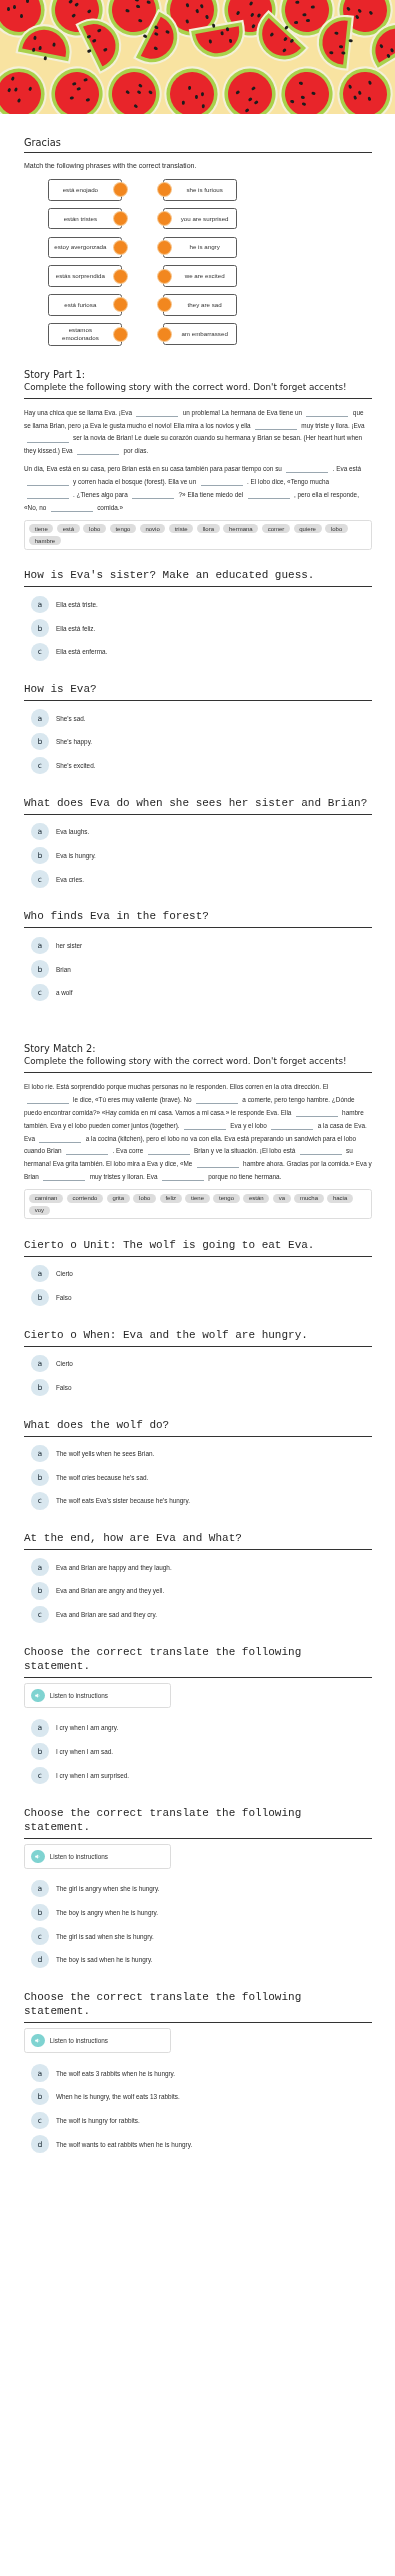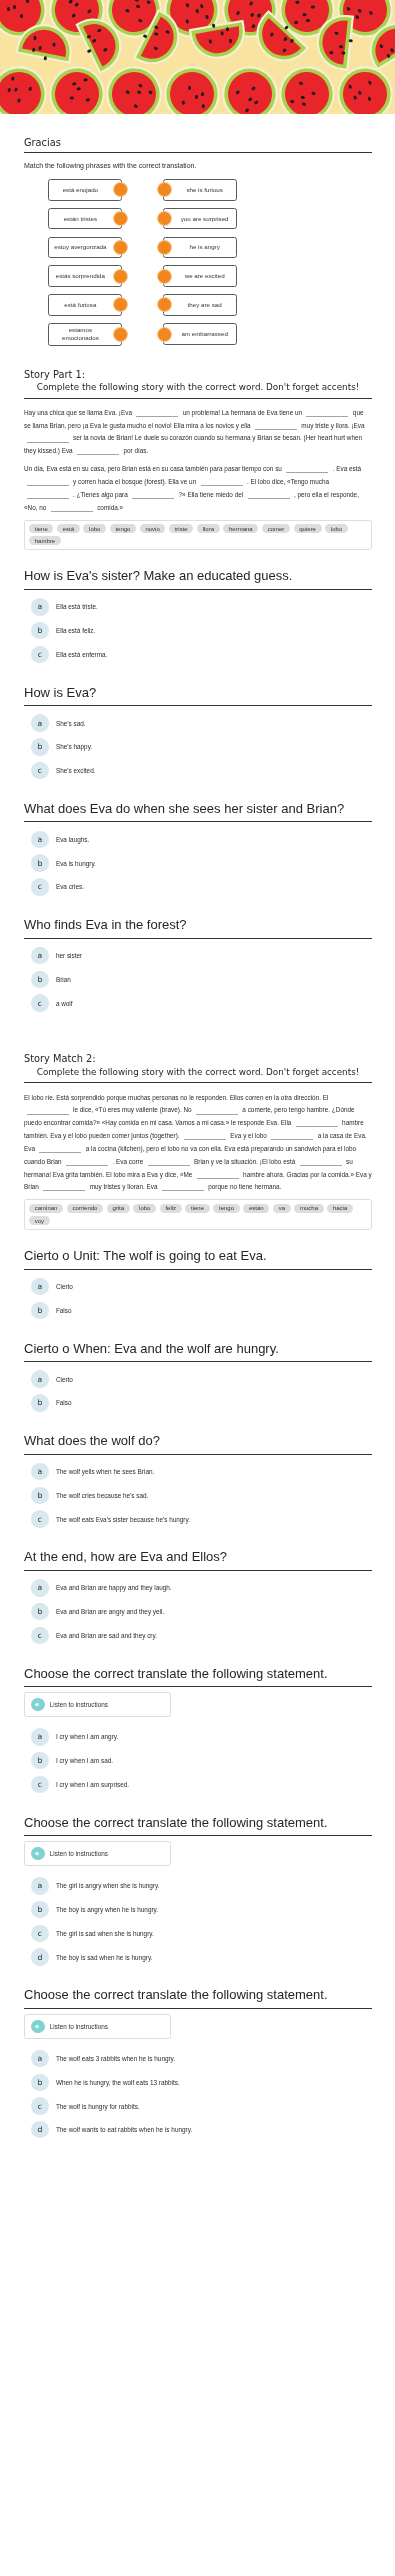--- a/index.html
+++ b/index.html
@@ -77,21 +77,20 @@
     font-size: 9.8px;
     color: #262626;
     margin-top: 23px;
   }
   .sec-sub {
     font-family: "DejaVu Sans", sans-serif;
     font-size: 8.8px;
     color: #262626;
     line-height: 1.35;
     margin-top: 2.1px;
-    text-align: center;
   }
   .rule {
     border-top: 0.5px solid #333;
     margin: 4.1px 0 8.2px 0;
   }
   .prompt {
     font-size: 7px;
     color: #2b2b2b;
     margin-bottom: 7.2px;
     line-height: 1.5;
@@ -159,22 +158,22 @@
     background: #dddddd;
     border-radius: 6.2px;
     padding: 1.5px 5.7px;
     font-size: 6px;
     color: #333;
   }
 
   
   .question { margin-top: 18.5px; }
   .q-text {
-    font-family: Liberation Sans, sans-serif;
-    font-size: 13px;
+    font-family: Liberation Mono, monospace;
+    font-size: 11px;
     color: #262626;
     line-height: 1.3;
   }
   .q-rule { border-top: 0.5px solid #333; margin: 3.6px 0 5.2px 0; }
   .opt {
     display: flex;
     align-items: center;
     gap: 7.2px;
     padding: 3.1px 0 3.1px 7.2px;
   }
@@ -582,21 +581,21 @@
         <div class="opt">
           <div class="bubble">b</div>
           <div class="opt-label">The wolf cries because he's sad.</div>
         </div>
         <div class="opt">
           <div class="bubble">c</div>
           <div class="opt-label">The wolf eats Eva's sister because he's hungry.</div>
         </div>
       </div>
       <div class="question">
-        <div class="q-text">At the end, how are Eva and Ellos?</div>
+        <div class="q-text">At the end, how are Eva and What?</div>
         <div class="q-rule"></div>
         <div class="opt">
           <div class="bubble">a</div>
           <div class="opt-label">Eva and Brian are happy and they laugh.</div>
         </div>
         <div class="opt">
           <div class="bubble">b</div>
           <div class="opt-label">Eva and Brian are angry and they yell.</div>
         </div>
         <div class="opt">

